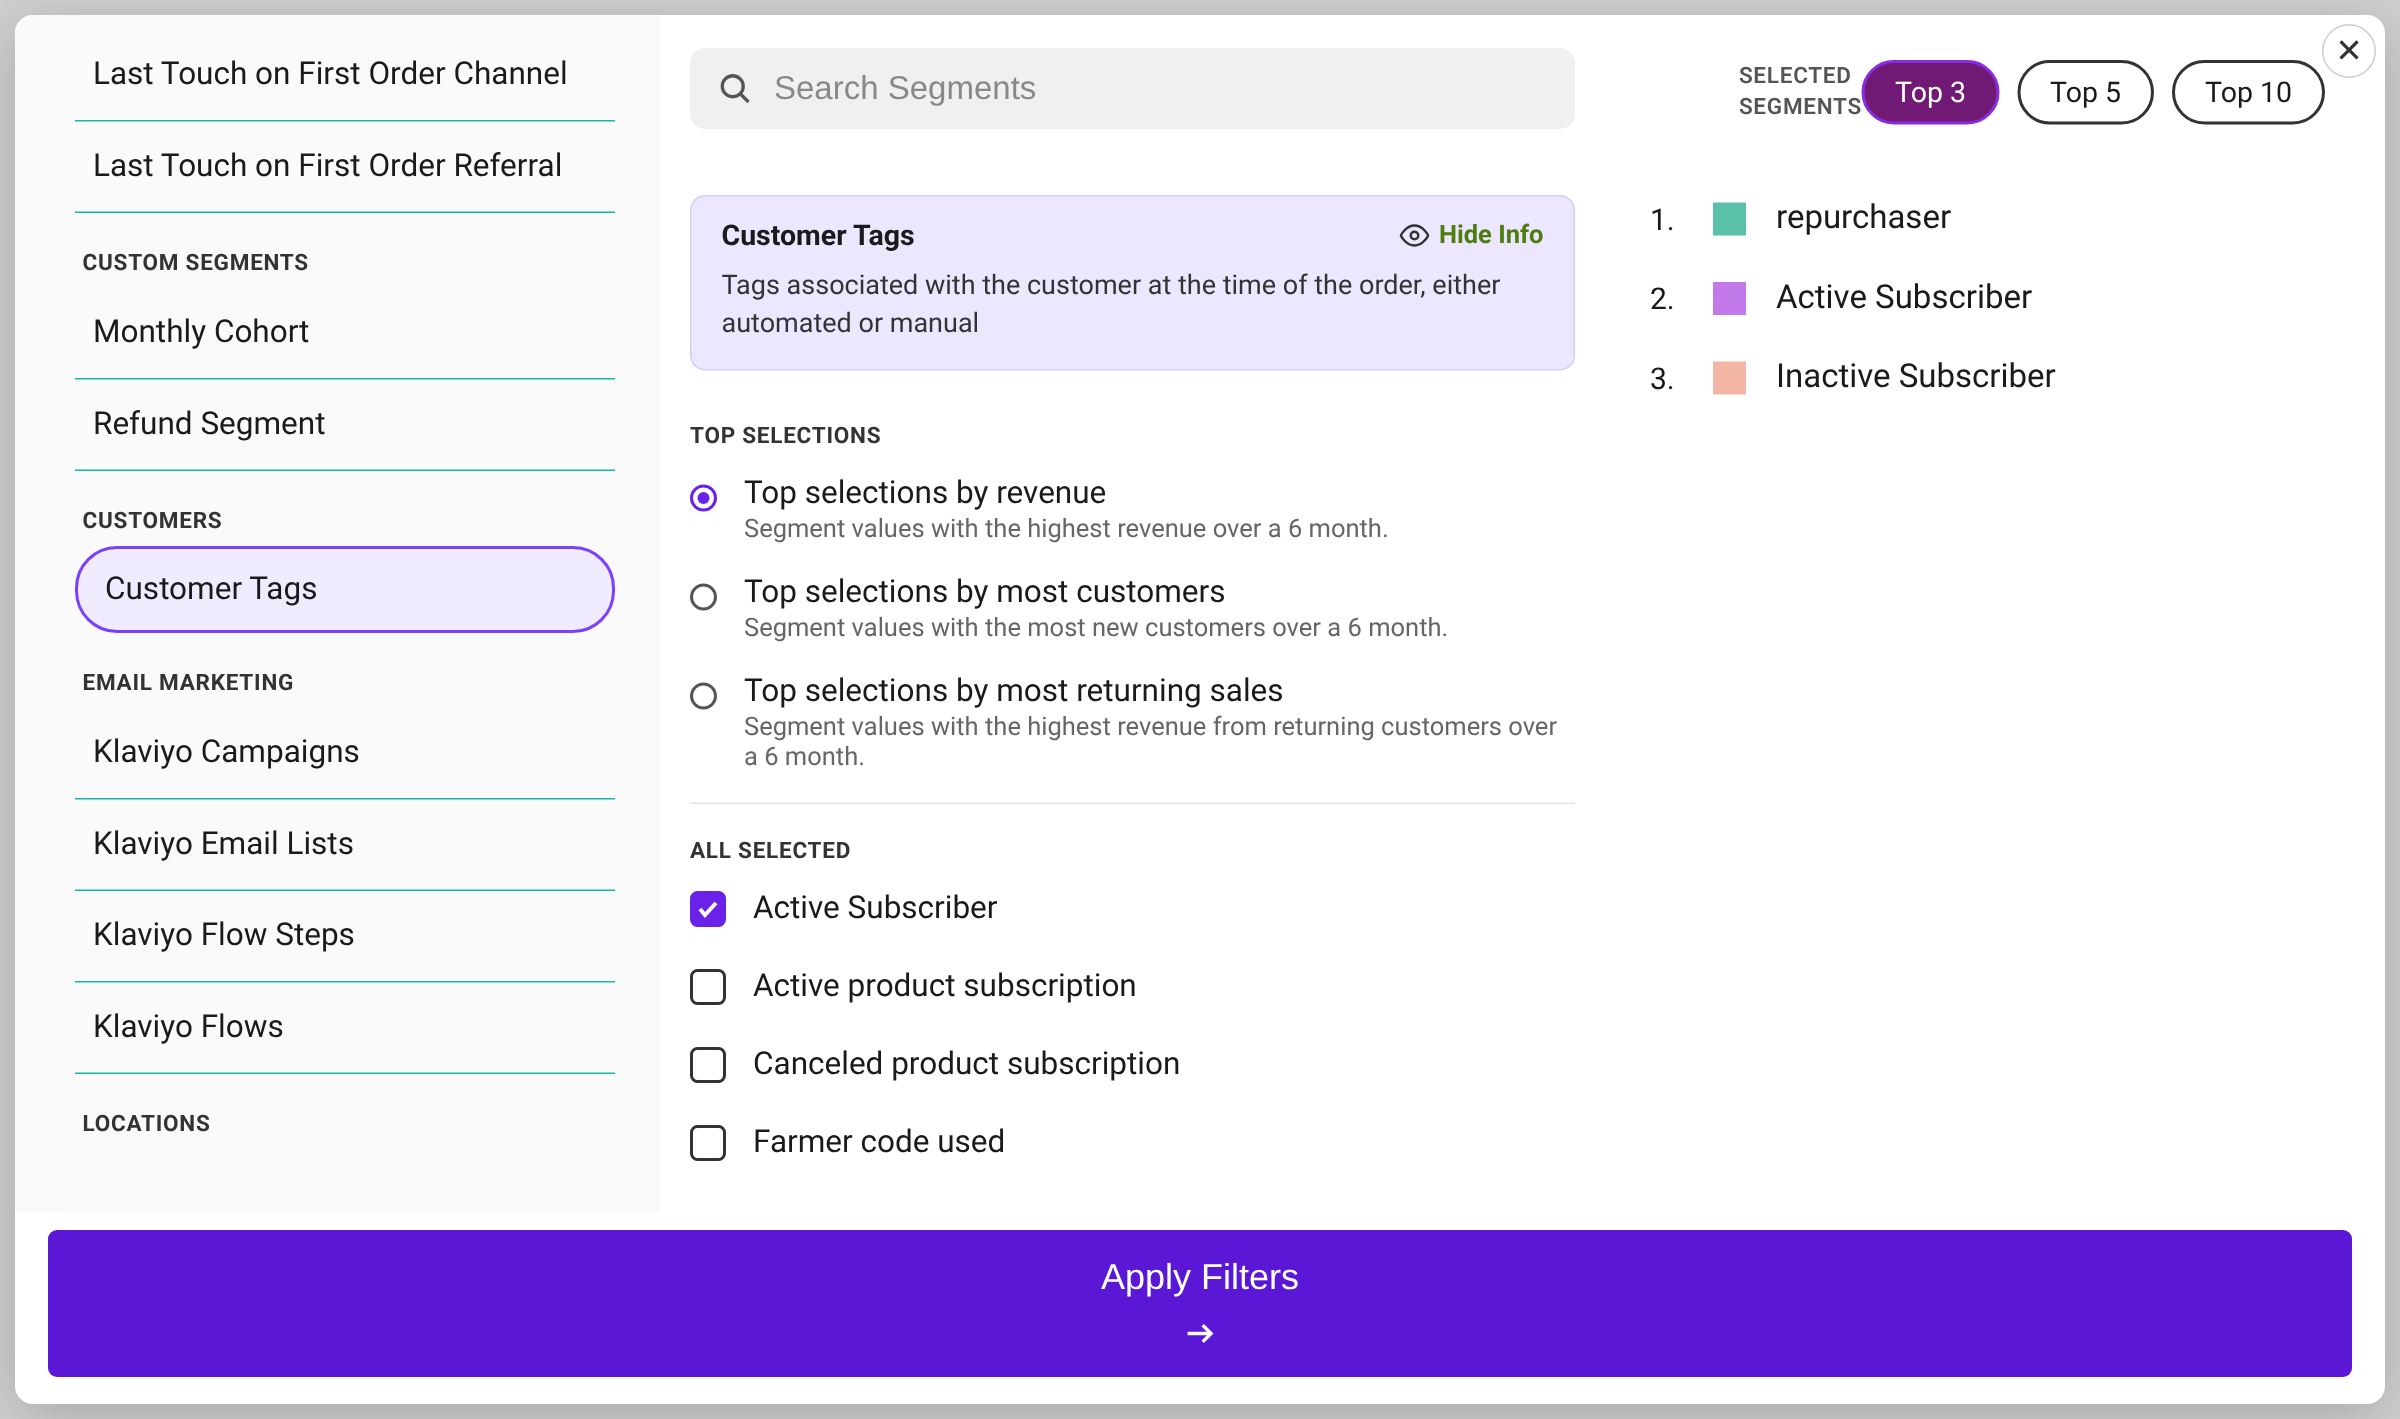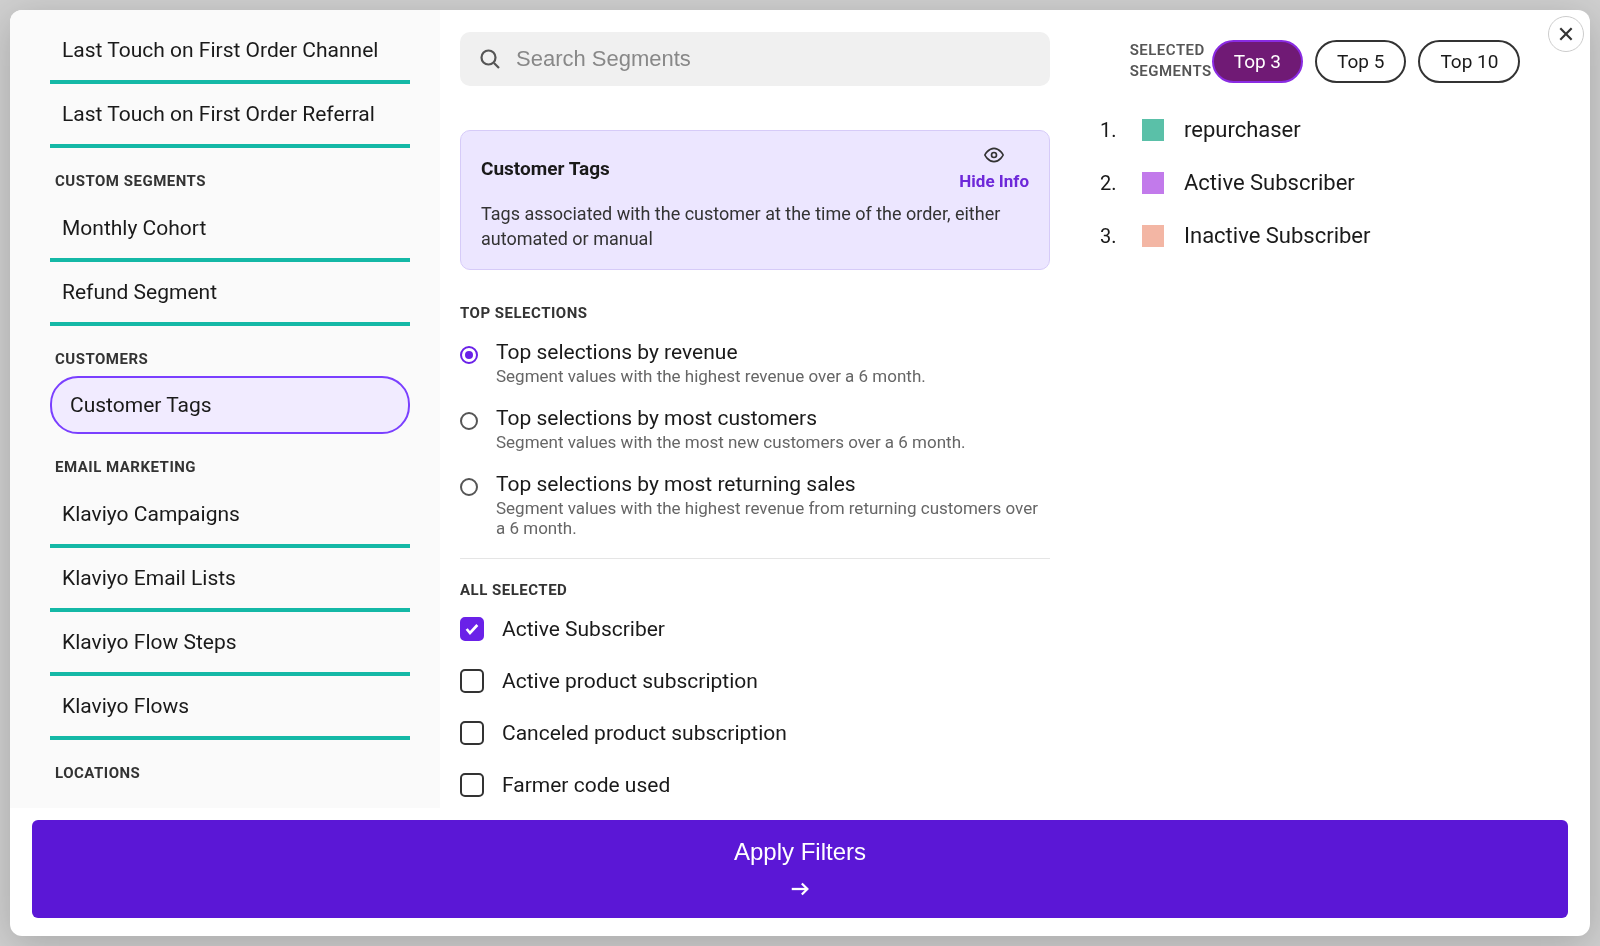--- a/index.html
+++ b/index.html
@@ -50,21 +50,21 @@
     .sidebar {
       width: 430px;
       background: #fafafa;
       padding: 10px 30px 0 40px;
       overflow-y: auto;
     }
     .sidebar-item {
       padding: 18px 12px;
       font-size: 21px;
       color: #1a1a1a;
-      border-bottom: 4px solid #14b8a6;
+      border-bottom: 1px solid #14b8a6;
       cursor: pointer;
     }
     .sidebar-item.active {
       background: #f1ebff;
       border: 2px solid #7a3fff;
       border-radius: 28px;
       padding: 15px 18px;
       border-bottom: 2px solid #7a3fff;
     }
     .sidebar-heading {
@@ -103,21 +103,21 @@
       padding: 14px 20px 18px;
       margin-bottom: 34px;
     }
     .info-card-head {
       display: flex;
       justify-content: space-between;
       align-items: center;
       margin-bottom: 10px;
     }
     .info-title { font-size: 19px; font-weight: 700; color: #1a1a1a; }
-    .hide-info { display: flex; align-items: center; gap: 6px; font-size: 17px; font-weight: 700; color: #6d28d9; cursor: pointer; flex-direction: column; }
+    .hide-info { display: flex; align-items: center; gap: 6px; font-size: 17px; font-weight: 700; color: #4d7c0f; cursor: pointer; }
     .info-desc { font-size: 18px; color: #333; line-height: 1.4; }
     .section-label {
       font-size: 15px; font-weight: 700; letter-spacing: 0.5px;
       color: #333; margin-bottom: 18px;
     }
     .radio-list { border-bottom: 1px solid #e5e5e5; padding-bottom: 20px; margin-bottom: 22px; }
     .radio-item { display: flex; align-items: flex-start; gap: 18px; margin-bottom: 20px; cursor: pointer; }
     .radio-item:last-child { margin-bottom: 0; }
     .radio {
       width: 18px; height: 18px; border: 2px solid #555; border-radius: 50%;
@@ -138,21 +138,21 @@
     }
     .checkbox.checked { background: #6a21e8; border-color: #6a21e8; }
     .checkbox.checked svg { display: block; }
     .checkbox svg { display: none; }
     .check-label { font-size: 21px; color: #1a1a1a; }
     
     .right {
       width: 510px;
       padding: 30px 40px 0 20px;
     }
-    .right-head { display: flex; justify-content: center; align-items: flex-start; margin-bottom: 34px; }
+    .right-head { display: flex; justify-content: flex-end; align-items: flex-start; margin-bottom: 50px; }
     .selected-label {
       font-size: 15px; font-weight: 600; letter-spacing: 0.5px; color: #555; line-height: 1.4;
     }
     .pills { display: flex; gap: 12px; }
     .pill {
       padding: 8px 20px; border-radius: 22px; font-size: 19px;
       border: 2px solid #333; background: #fff; cursor: pointer; color: #1a1a1a;
     }
     .pill.active { background: #701a75; border-color: #8a2be2; color: #fff; }
     .seg-row { display: flex; align-items: center; gap: 20px; margin-bottom: 28px; }

